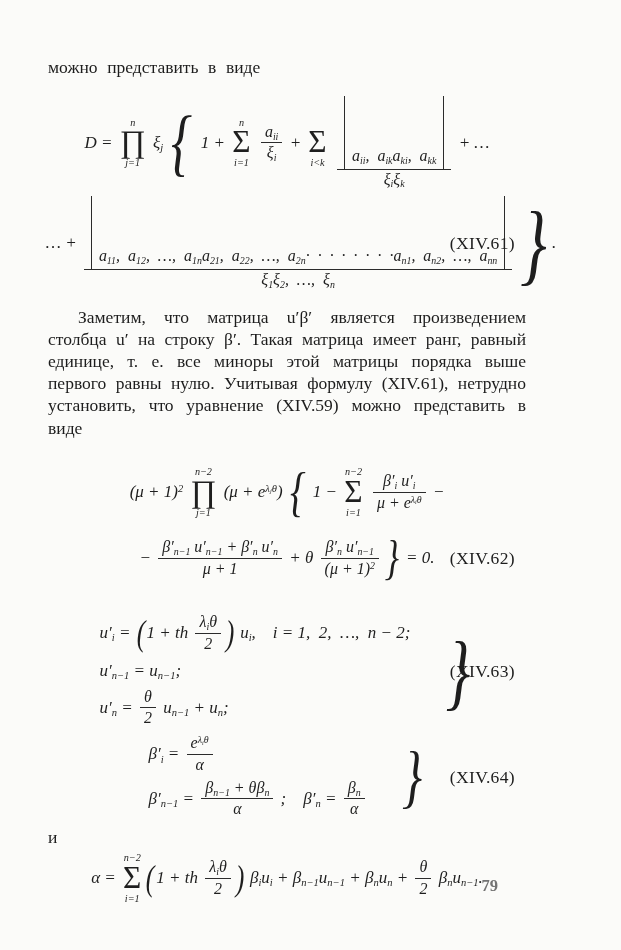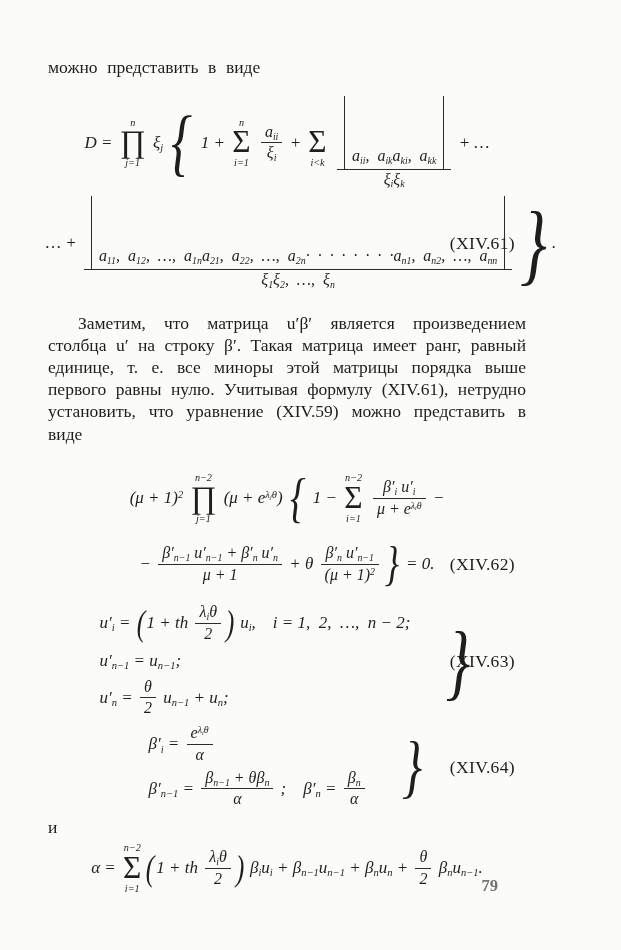--- a/index.html
+++ b/index.html
@@ -8,38 +8,38 @@
     position:relative;width:574px;height:950px;
     font-family:"Liberation Serif","DejaVu Serif",serif;
     color:#1d1d1d;overflow:hidden;
   }
   .content{padding:0 48px;}
 
   
   .bodytext{font-size:17.5px;line-height:1.26;text-align:justify;word-spacing:0.14em;}
   .indent{text-indent:30px;}
   .intro{margin-top:56px;text-align:left;word-spacing:0.3em;}
-  .para1{margin-top:16px;}
+  .para1{margin-top:10px;}
   .para2{margin-top:14px;}
   .conn{margin-top:6px;margin-bottom:0;text-align:left;}
 
   
   .formula{font-style:italic;font-size:17px;color:#1e1e1e;}
   .eqline{position:relative;display:flex;align-items:center;justify-content:center;}
   .eqlabel{font-style:normal;font-size:17.5px;letter-spacing:0.02em;color:#1d1d1d;}
   .eqlabel.abs{position:absolute;right:11px;top:50%;transform:translateY(-50%);}
 
   .f61{margin-top:8px;}
   .f61-l1{min-height:94px;}
   .f61-l2{min-height:106px;}
   .f61-l2 .lineshift{transform:translateX(14px);}
   .f62{margin-top:4px;}
   .f62-l1{min-height:72px;}
   .f62-l2{min-height:60px;}
-  .f63{margin-top:8px;min-height:96px;}
+  .f63{margin-top:24px;min-height:96px;}
   .f64{margin-top:4px;min-height:86px;}
   .f65{margin-top:0;min-height:60px;}
 
   
   .system{position:relative;display:flex;align-items:center;justify-content:center;}
   .syslines{display:flex;flex-direction:column;align-items:flex-start;row-gap:2px;}
   .sysline{display:flex;align-items:center;min-height:28px;}
   .sysbrace{margin-left:30px;}
 
   

